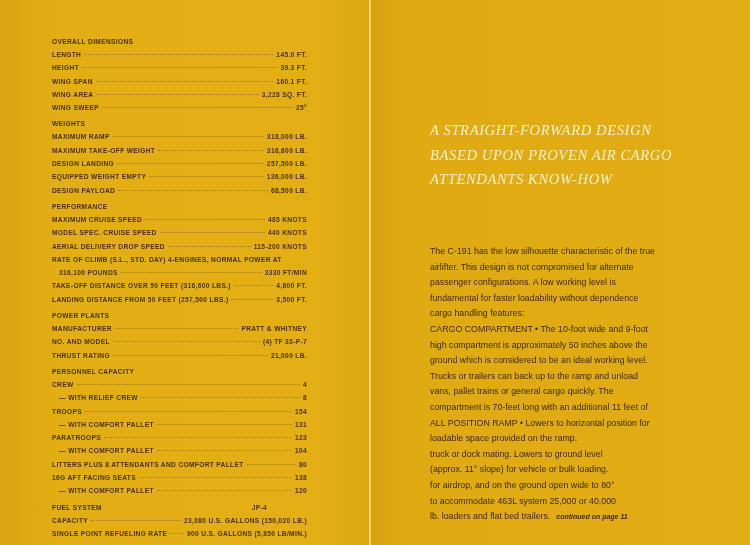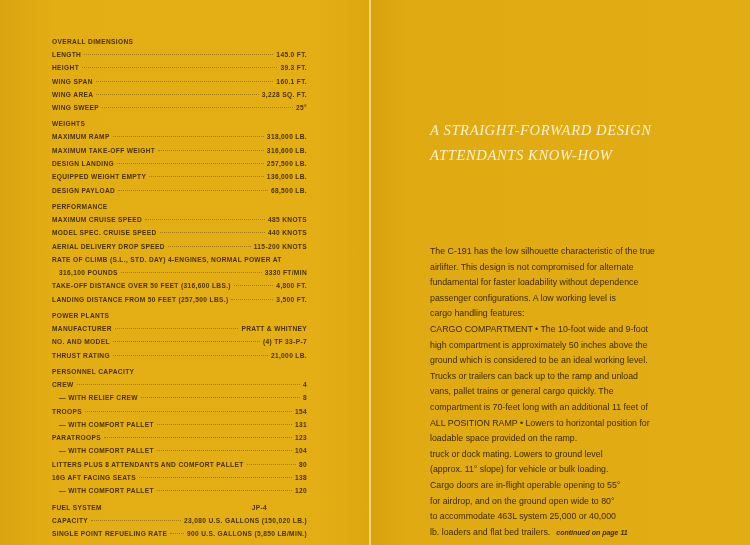--- a/index.html
+++ b/index.html
@@ -252,36 +252,36 @@
           </div>
         </div>
       </div>
   </div>
   <div class="page-right"></div>
 </div>
 <div class="fold"></div>
 
 <div class="headline">
   <div>A STRAIGHT-FORWARD DESIGN</div>
+  <div>BASED UPON PROVEN AIR CARGO</div>
   <div>ATTENDANTS KNOW-HOW</div>
 </div>
 
 <div class="body-text">
   <span class="line">The C-191 has the low silhouette characteristic of the true</span>
   <span class="line">airlifter. This design is not compromised for alternate</span>
+  <span class="line">passenger configurations. A low working level is</span>
   <span class="line">fundamental for faster loadability without dependence</span>
-  <span class="line">passenger configurations. A low working level is</span>
   <span class="line">cargo handling features:</span>
   <span class="line">CARGO COMPARTMENT • The 10-foot wide and 9-foot</span>
   <span class="line">high compartment is approximately 50 inches above the</span>
   <span class="line">ground which is considered to be an ideal working level.</span>
   <span class="line">Trucks or trailers can back up to the ramp and unload</span>
   <span class="line">vans, pallet trains or general cargo quickly. The</span>
   <span class="line">compartment is 70-feet long with an additional 11 feet of</span>
   <span class="line">ALL POSITION RAMP • Lowers to horizontal position for</span>
   <span class="line">loadable space provided on the ramp.</span>
   <span class="line">truck or dock mating. Lowers to ground level</span>
   <span class="line">(approx. 11° slope) for vehicle or bulk loading.</span>
-  <span class="line">Cargo doors are in-flight operable opening to 55°</span>
   <span class="line">for airdrop, and on the ground open wide to 80°</span>
   <span class="line">to accommodate 463L system 25,000 or 40,000</span>
   <span class="line"><span>lb. loaders and flat bed trailers.</span><span class="cont">continued on page 11</span></span>
 </div>
 
 </body></html>

